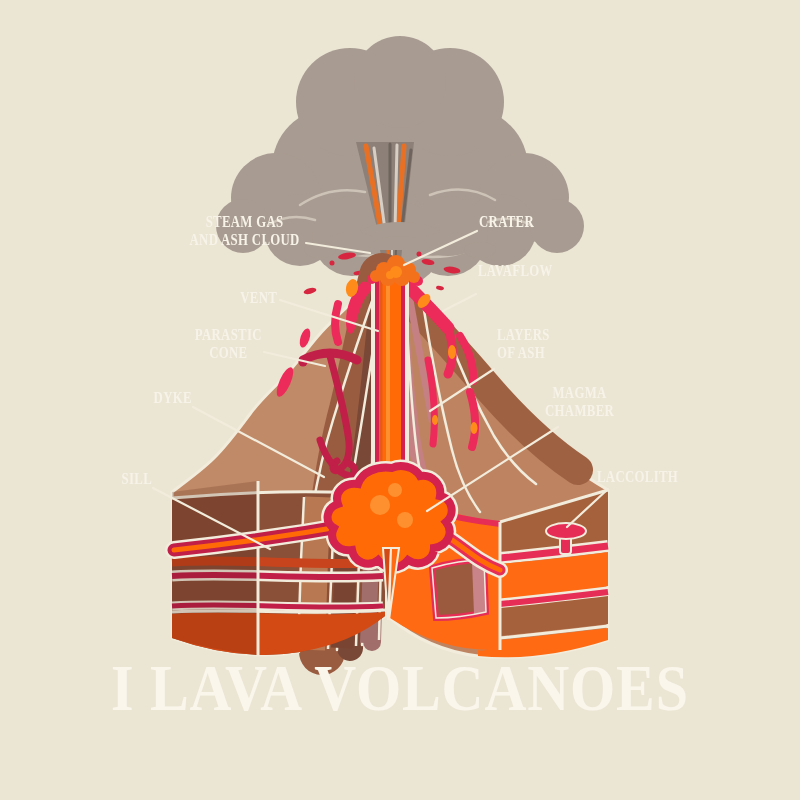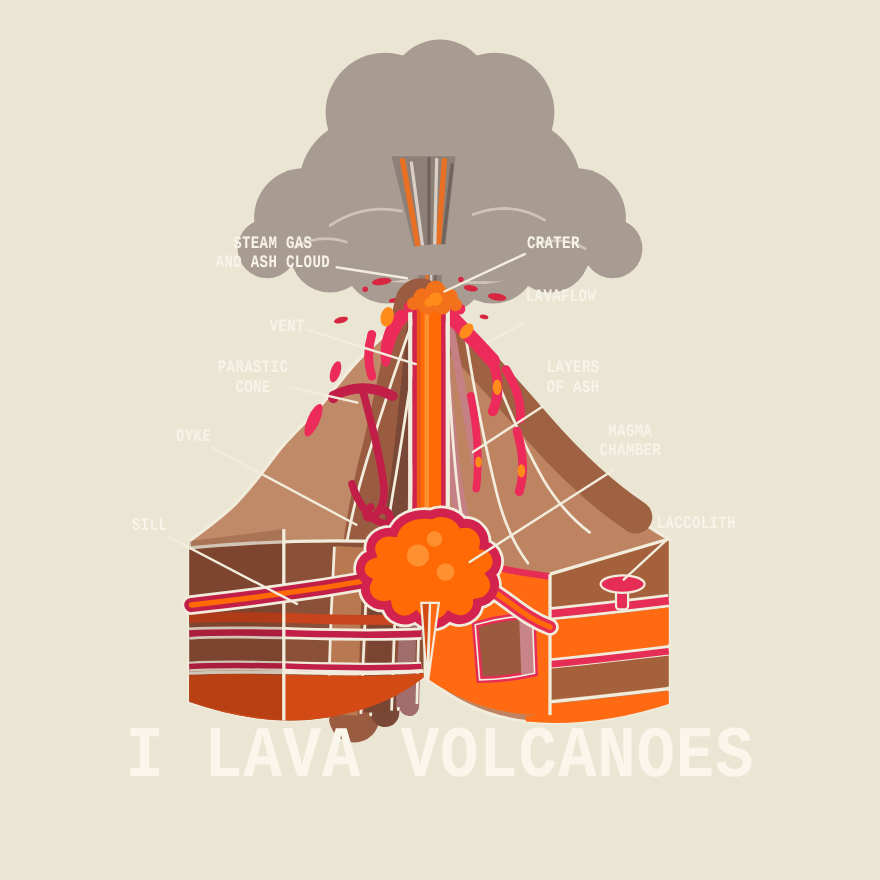--- a/index.html
+++ b/index.html
@@ -1,17 +1,17 @@
 <!DOCTYPE html>
 <html><head>
 <meta charset="utf-8">
 <style>
   html,body{margin:0;padding:0;}
   #stage{position:relative;width:800px;height:800px;overflow:hidden;
-         font-family:Liberation Mono, monospace;}
+         font-family:Liberation Serif, serif;}
   #art{position:absolute;left:0;top:0;}
   .lbl{position:absolute;font-weight:bold;font-size:16px;line-height:1.12;
        letter-spacing:.4px;white-space:nowrap;}
   .lbl span{display:block;}
   .lbl.anchor-r{transform:scaleX(.8);transform-origin:right top;text-align:right;}
   .lbl.anchor-l{transform:scaleX(.8);transform-origin:left top;text-align:left;}
   .lbl.center{text-align:center;}
   #lbl-steam    {right:500px;top:213px;}
   #lbl-crater   {left:479px;top:213px;}
   #lbl-lavaflow {left:478px;top:262px;}

